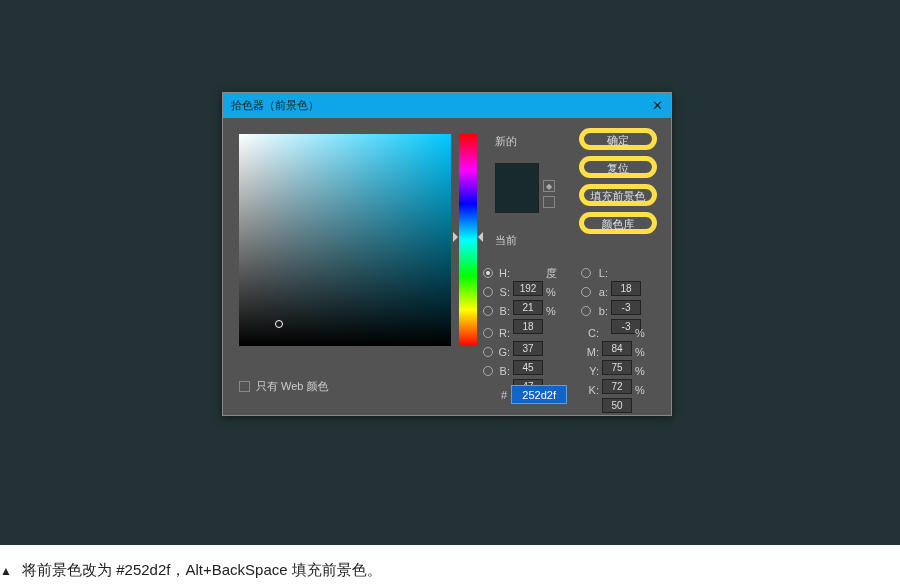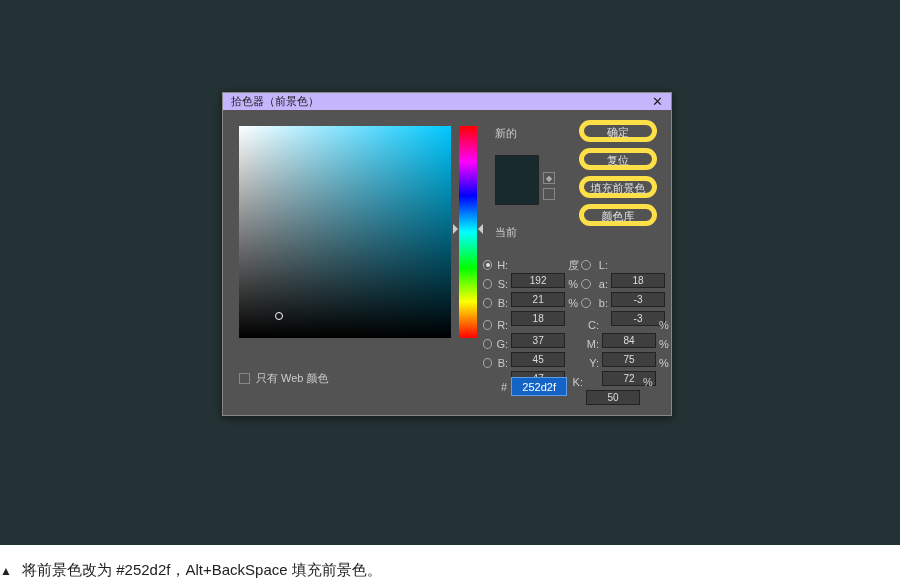--- a/index.html
+++ b/index.html
@@ -22,22 +22,22 @@
 
   .dialog {
     position: absolute;
     left: 222px; top: 92px;
     width: 450px; height: 324px;
     background: #535353;
     border: 1px solid #888;
     box-shadow: 0 2px 8px rgba(0,0,0,.5);
   }
   .titlebar {
-    background: #c4b5fd;
-    height: 17px;
+    background: #0ea5e9;
+    height: 25px;
     display: flex; align-items: center; justify-content: space-between;
     padding: 0 8px;
     font-size: 11px;
     color: #222;
   }
   .titlebar .close { font-size: 13px; cursor: pointer; }
 
   .body {
     position: relative;
     padding: 10px;
@@ -112,21 +112,21 @@
     left:260px; top:146px; right:14px;
     color:#ccc; font-size:11px;
   }
   .row { display:flex; align-items:center; height:18px; margin-bottom:1px; }
   .col-left, .col-right { display:flex; align-items:center; gap:3px; }
   .col-left { width: 98px; }
   .radio { width:10px; height:10px; border:1px solid #aaa; border-radius:50%; background:#535353; cursor:pointer; display:inline-flex; align-items:center; justify-content:center;}
   .radio.checked::after { content:""; width:4px; height:4px; border-radius:50%; background:#e0e0e0;}
   .lab { width:14px; text-align:right; }
   .inp {
-    width:54px; height:15px; background:#3f3f3f; border:1px solid #222;
+    width:30px; height:15px; background:#3f3f3f; border:1px solid #222;
     color:#ddd; font-size:10px; text-align:center;margin-top:30px;
   }
   .unit { width:14px; }
   .lab2 { width:18px; text-align:right;}
 
   .hex-row {
     position:absolute; left:278px; bottom:12px;
     display:flex; align-items:center; gap:4px;
     color:#ccc; font-size:11px;
   }

